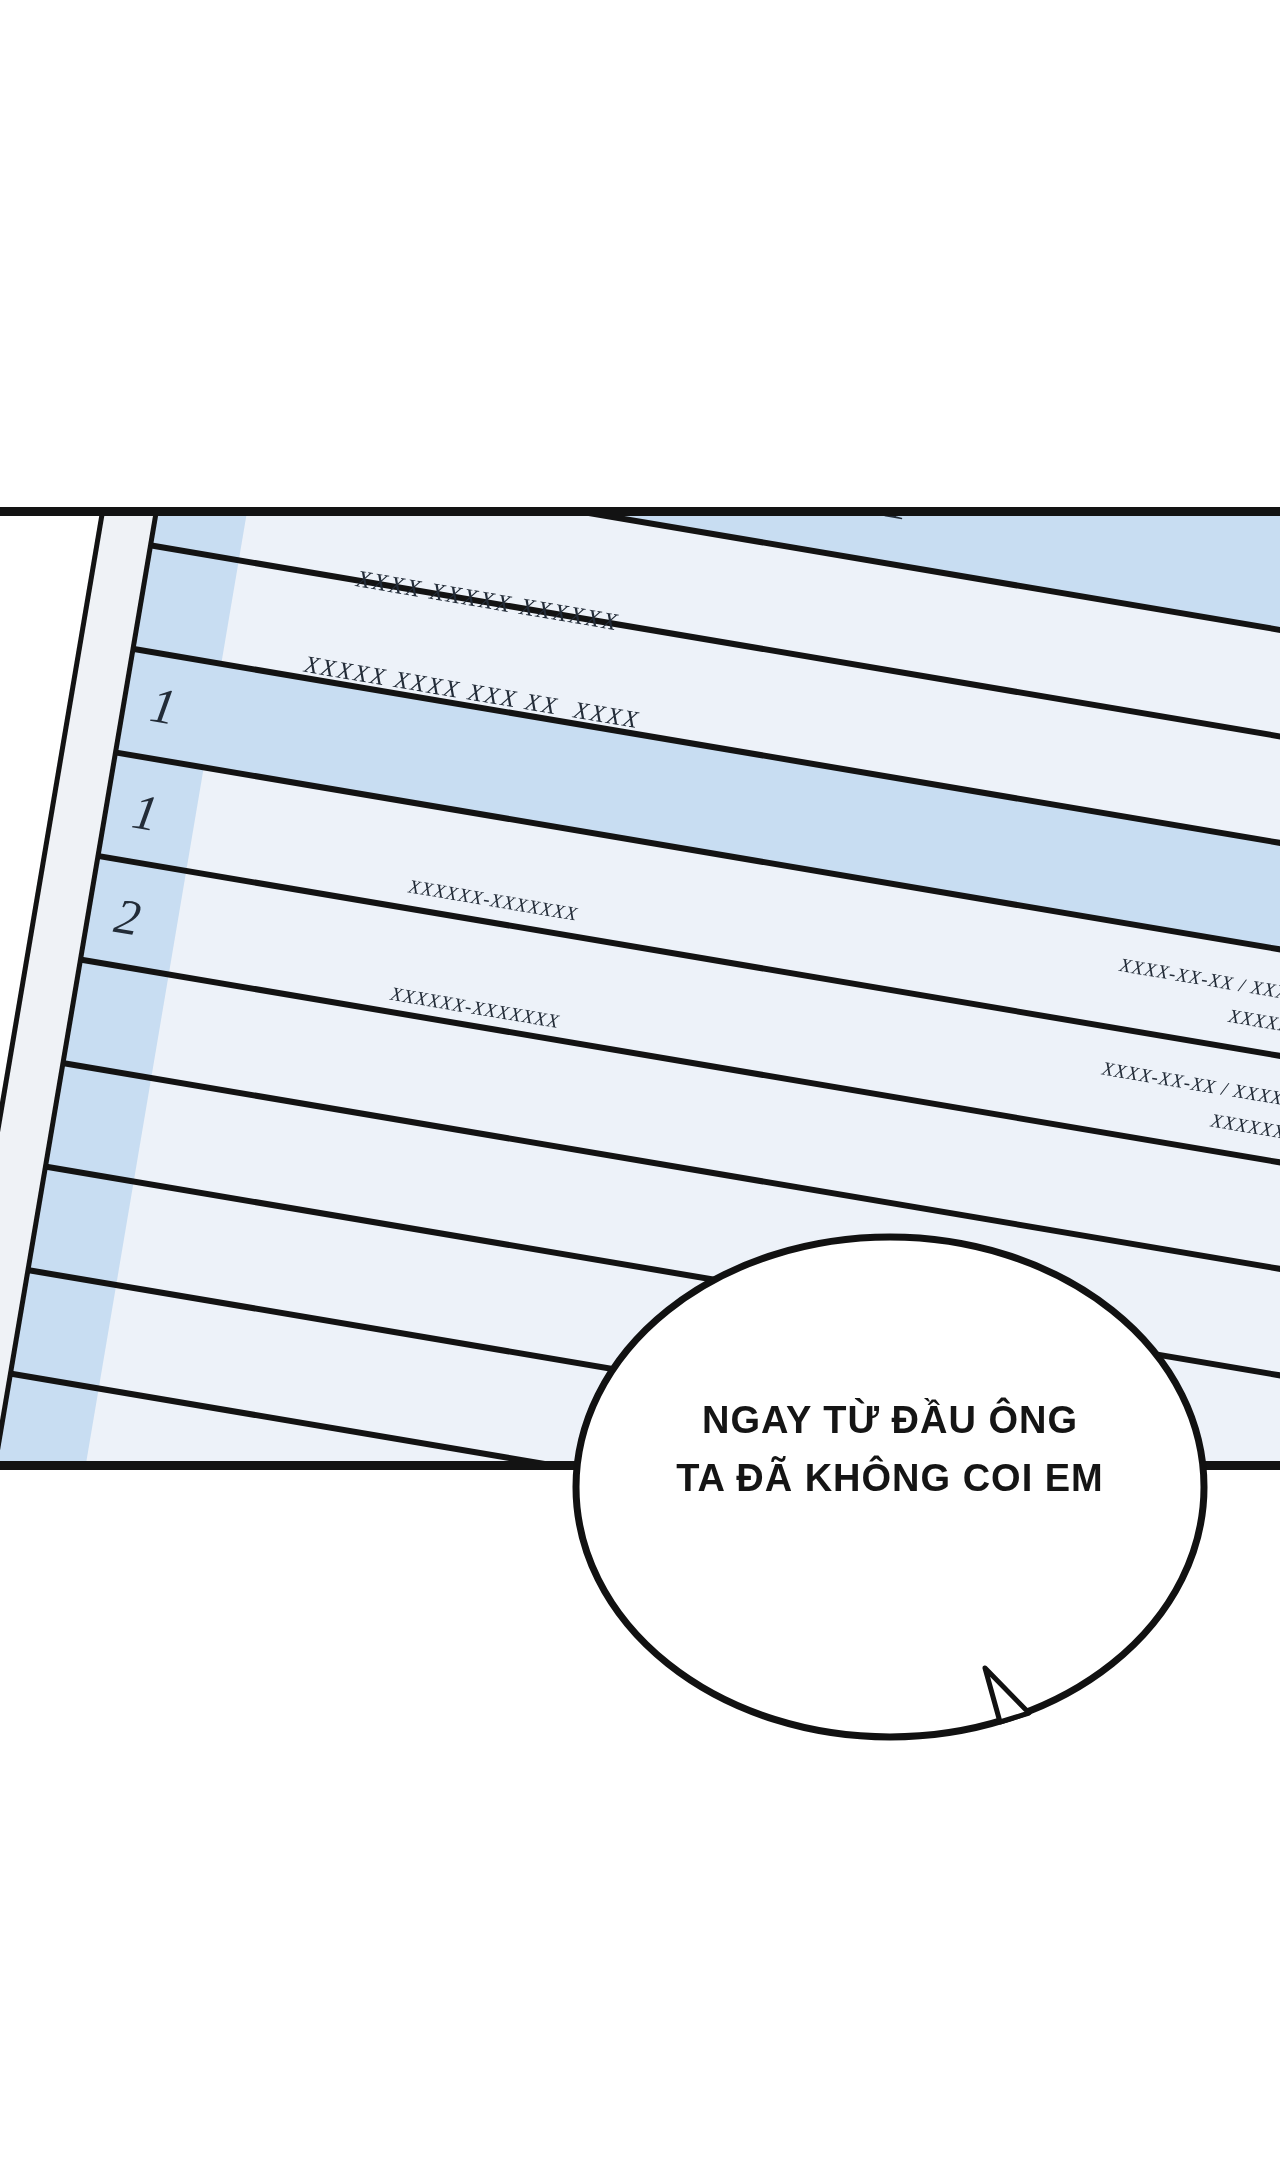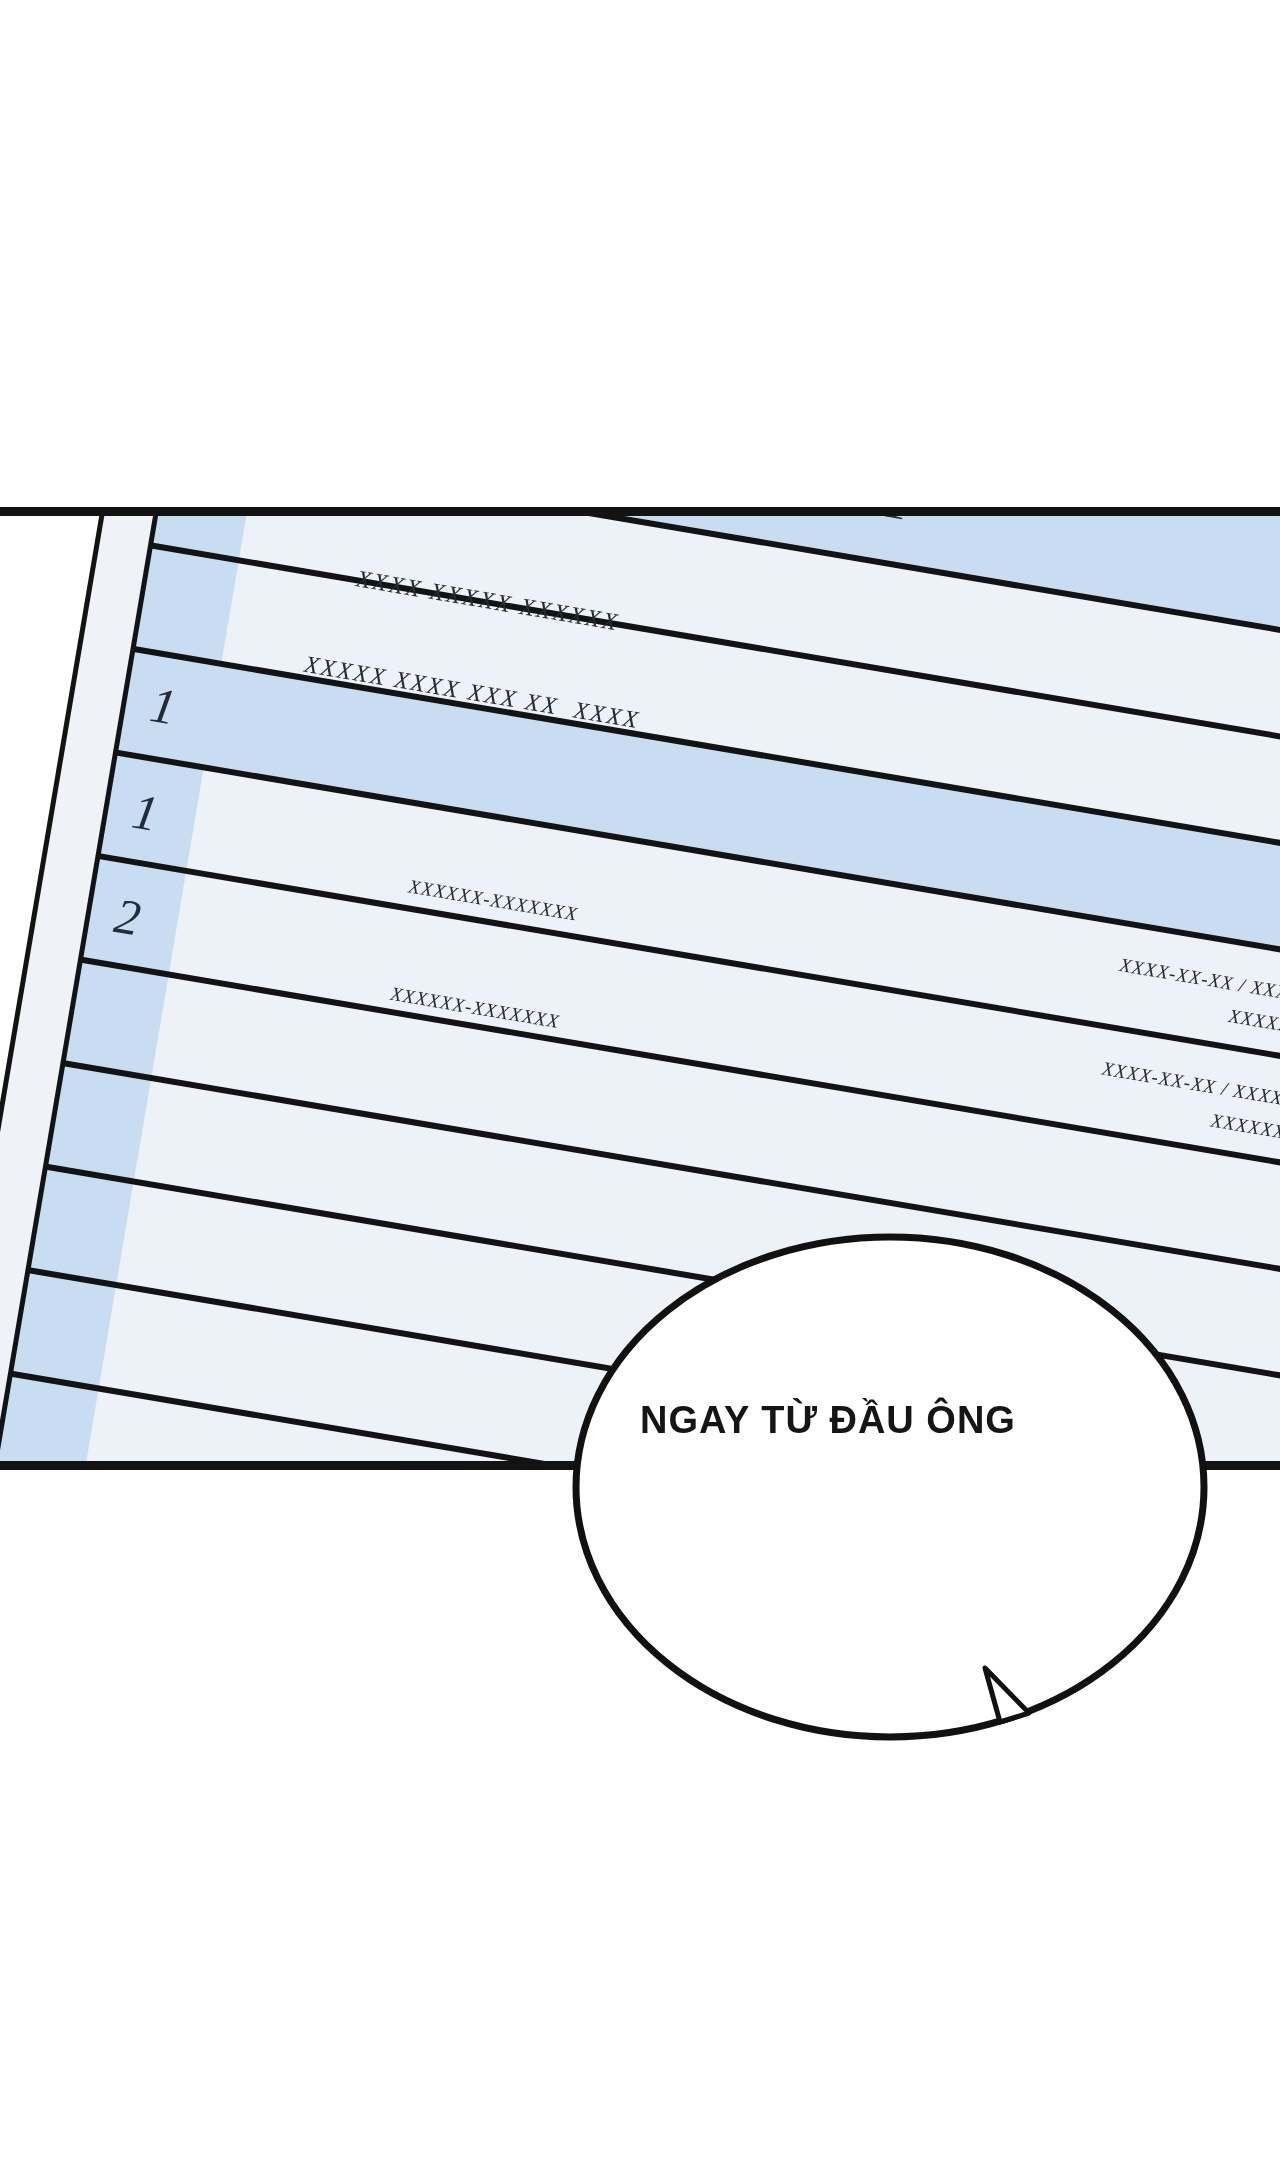--- a/index.html
+++ b/index.html
@@ -44,21 +44,21 @@
   .idtxt{font-size:19px;letter-spacing:1px;}
   .id1{left:367px;top:487px;} .id2{left:367px;top:596px;}
   .d1l1{left:1081px;top:446px;font-size:19px;letter-spacing:1px;}
   .d1l2{left:1197px;top:478px;font-size:19px;letter-spacing:1px;}
   .d2l1{left:1081px;top:551px;font-size:19px;letter-spacing:1px;}
   .d2l2{left:1197px;top:584px;font-size:19px;letter-spacing:1px;}
 
   
   .bubble-svg{position:absolute;left:520px;top:1180px;width:740px;height:620px;}
   .bubble-text{position:absolute;left:640px;top:1391px;width:500px;
-               color:#151515;font-weight:700;
+               text-align:center;color:#151515;font-weight:700;
                font-size:38px;line-height:58px;letter-spacing:1px;}
 </style>
 </head>
 <body>
 
 <div class="panel-line top"></div>
 
 <div class="doc-clip">
   <div class="doc">
 
@@ -106,13 +106,14 @@
 
 <div class="panel-line bottom"></div>
 
 <svg class="bubble-svg" viewBox="0 0 740 620">
   <ellipse cx="370" cy="307" rx="314" ry="250" fill="#ffffff" stroke="#111111" stroke-width="7"></ellipse>
   <polygon points="480,542 465,488 509,533" fill="#ffffff" stroke="#111111" stroke-width="5" stroke-linejoin="round"></polygon>
 </svg>
 
 <div class="bubble-text">
   <div>NGAY TỪ ĐẦU ÔNG</div>
+  <div>TA ĐÃ KHÔNG COI EM</div>
 </div>
 
 </body></html>

